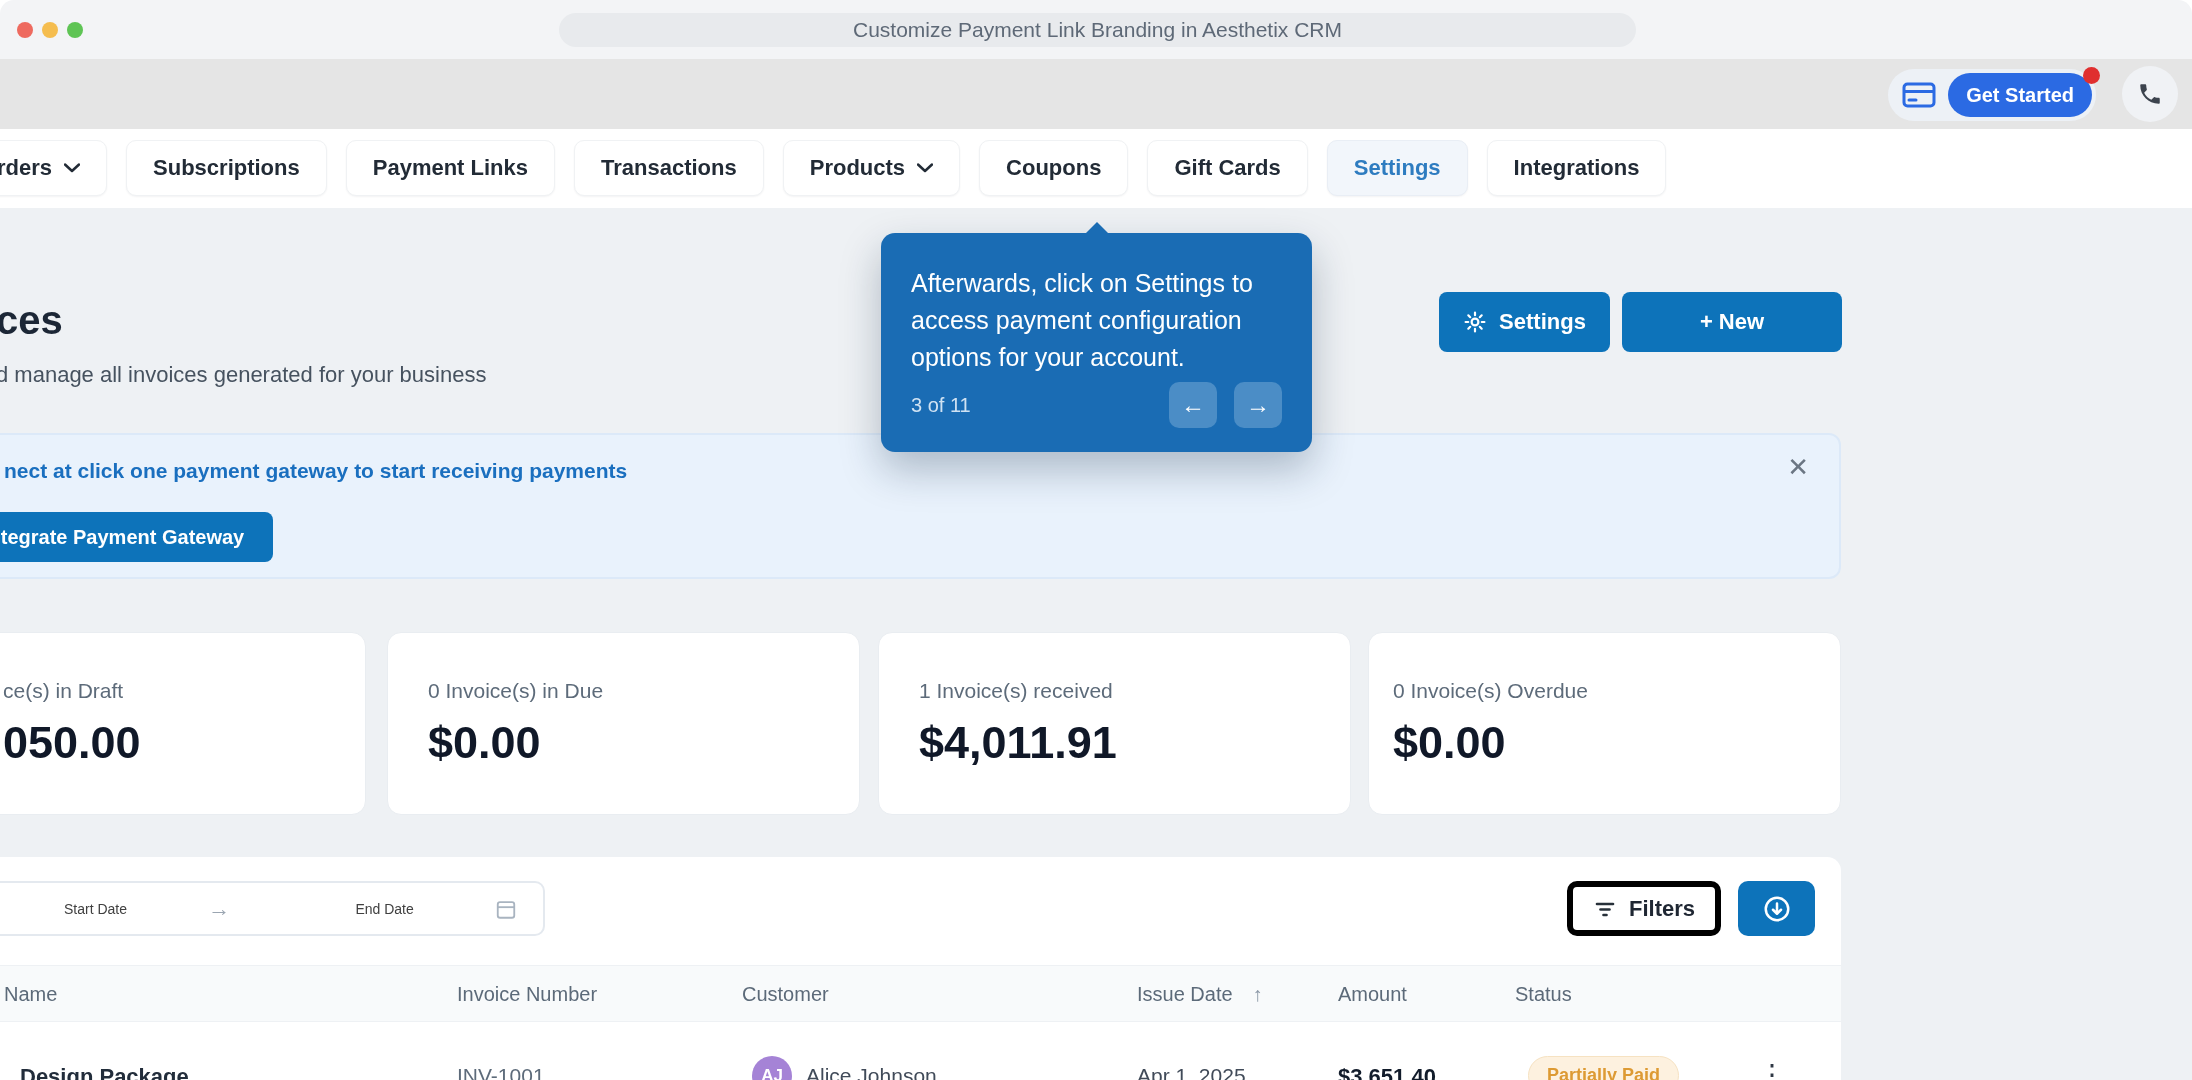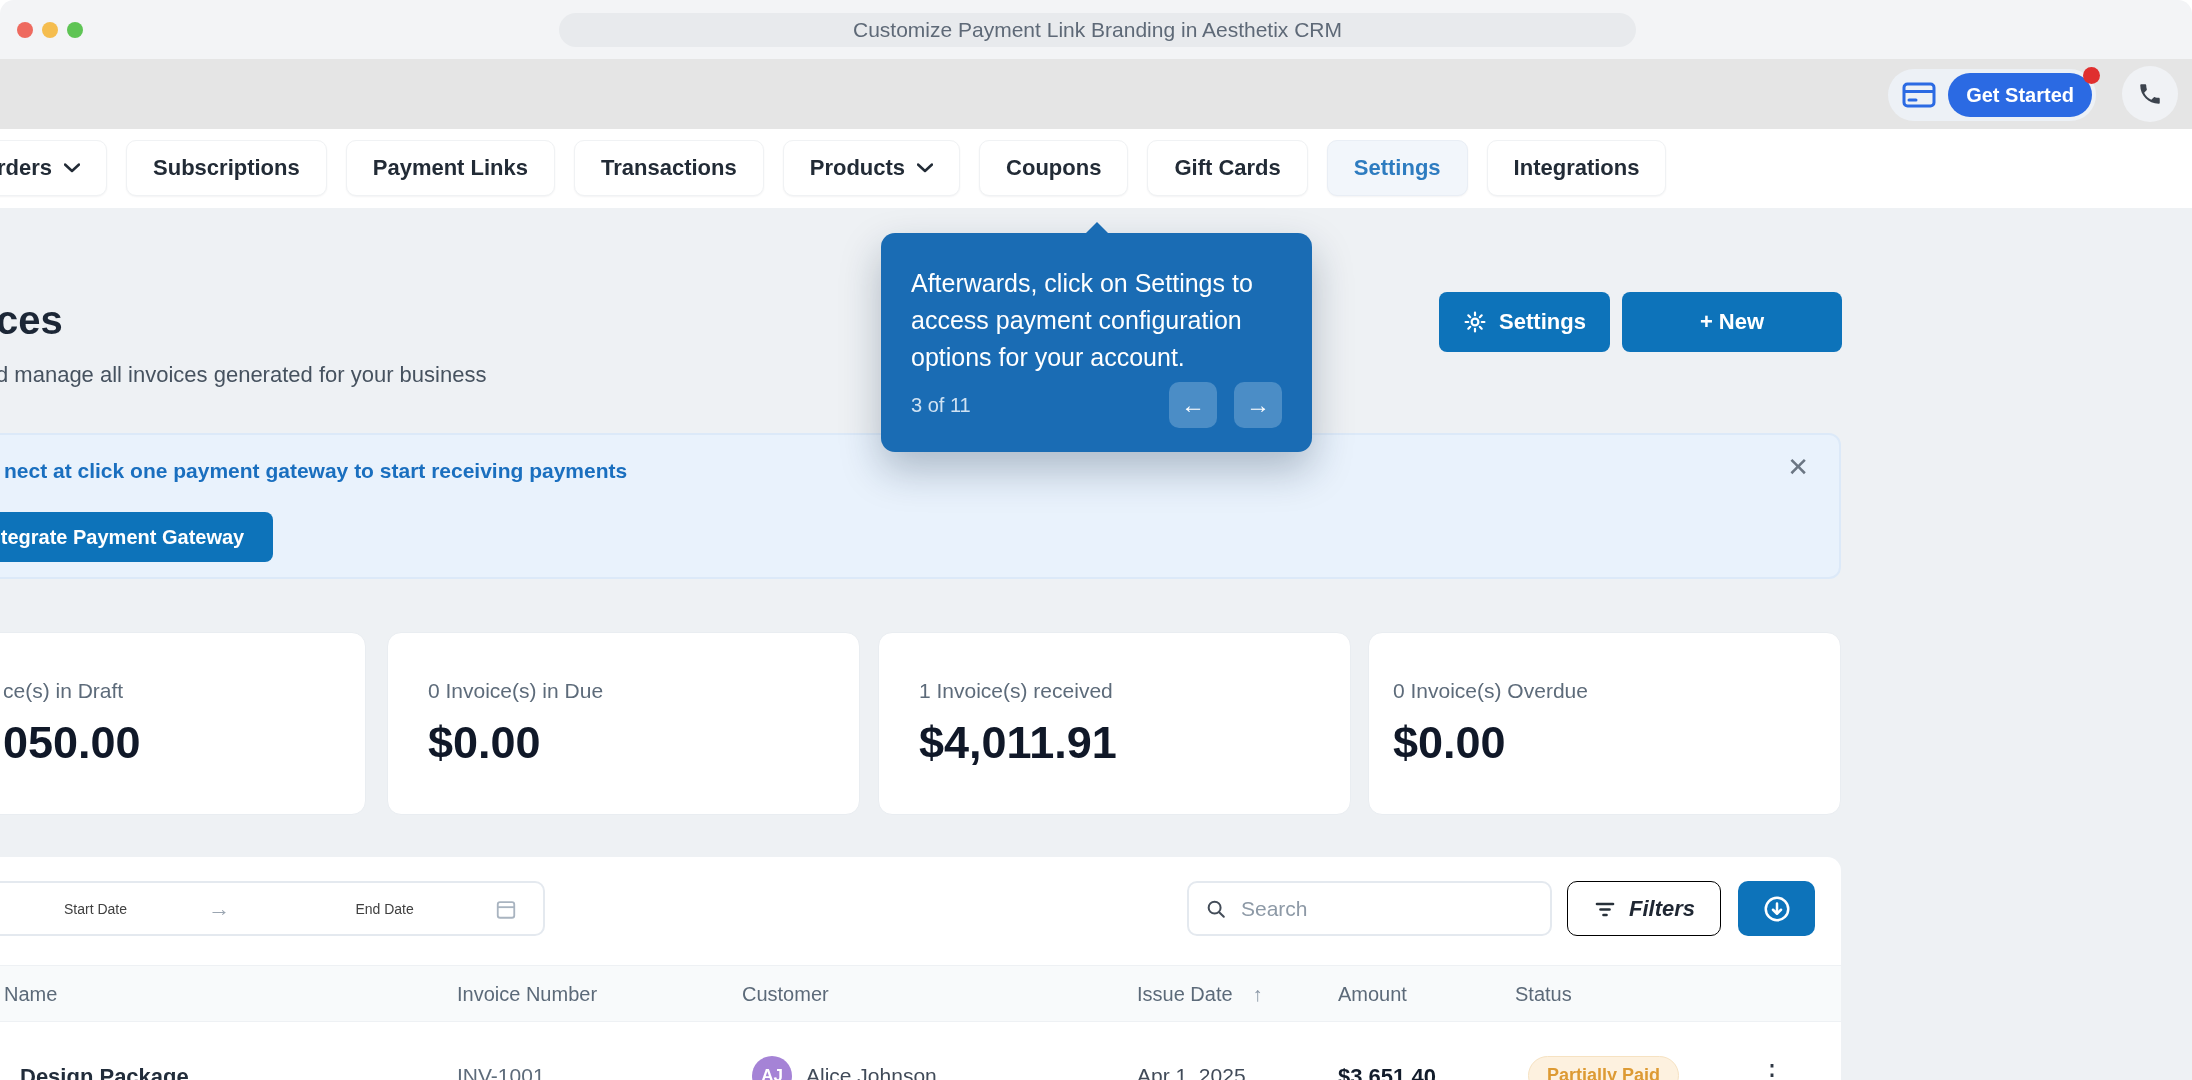--- a/index.html
+++ b/index.html
@@ -87,23 +87,23 @@
               border-radius:10px;box-sizing:border-box;background:#fff;display:flex;align-items:center;
               padding:0 26px 0 78px;justify-content:space-between;cursor:pointer;}
   .date-ph{font-size:14px;color:#404040;margin-left:44px;}
   .range-arrow{font-size:22px;color:#9aa5b1;}
   .search{position:absolute;left:1227px;top:24px;width:365px;height:55px;border:2px solid #e4e9ef;
           border-radius:10px;box-sizing:border-box;background:#fff;display:flex;align-items:center;
           padding:0 16px;gap:12px;}
   .search input{border:none;outline:none;flex:1;font-size:21px;color:#333;background:transparent;
                 font-family:"Liberation Sans",sans-serif;}
   .search input::placeholder{color:#8d99a6;}
-  .filters-btn{position:absolute;left:1607px;top:24px;width:154px;height:55px;border:1px solid #000000;
+  .filters-btn{position:absolute;left:1607px;top:24px;width:154px;height:55px;border:6px solid #000000;
                border-radius:10px;box-sizing:border-box;background:#fff;display:flex;align-items:center;
-               justify-content:center;gap:12px;font-size:22px;font-weight:600;color:#1f2733;cursor:pointer;font-style:italic;}
+               justify-content:center;gap:12px;font-size:22px;font-weight:600;color:#1f2733;cursor:pointer;}
   .download-btn{position:absolute;left:1778px;top:24px;width:77px;height:55px;border:none;border-radius:10px;
                 background:#0d73ba;display:flex;align-items:center;justify-content:center;cursor:pointer;}
 
   .thead{position:absolute;left:0;top:108px;width:100%;height:57px;background:#f8fafb;
          border-top:1px solid #eef1f4;border-bottom:1px solid #eef1f4;box-sizing:border-box;}
   .th{position:absolute;top:17px;font-size:20px;color:#5c6a79;cursor:pointer;white-space:nowrap;}
   .th-name{left:44px;} .th-invoice{left:497px;} .th-customer{left:782px;}
   .th-issue{left:1177px;display:flex;gap:20px;align-items:center;}
   .th-amount{left:1378px;} .th-status{left:1555px;}
   .sort-arrow{font-size:20px;color:#8b98a6;}
@@ -252,27 +252,20 @@
       <div class="date-range">
         <span class="date-ph">Start Date</span>
         <span class="range-arrow">→</span>
         <span class="date-ph">End Date</span>
         <svg width="22" height="22" viewBox="0 0 24 24">
           <rect x="3" y="4.5" width="18" height="17" rx="2.5" fill="none" stroke="#a9b4c0" stroke-width="2"></rect>
           <line x1="3" y1="10" x2="21" y2="10" stroke="#a9b4c0" stroke-width="2"></line>
         </svg>
       </div>
 
-      <div class="search">
-        <svg width="22" height="22" viewBox="0 0 24 24">
-          <circle cx="10.5" cy="10.5" r="6.5" fill="none" stroke="#434c58" stroke-width="2.2"></circle>
-          <line x1="15.5" y1="15.5" x2="20.5" y2="20.5" stroke="#434c58" stroke-width="2.2" stroke-linecap="round"></line>
-        </svg>
-        <input type="text" placeholder="Search" style="">
-      </div>
 
       <div class="filters-btn">
         <svg width="24" height="24" viewBox="0 0 24 24">
           <line x1="4" y1="7" x2="20" y2="7" stroke="#273039" stroke-width="2.6" stroke-linecap="round"></line>
           <line x1="7.5" y1="12.5" x2="16.5" y2="12.5" stroke="#273039" stroke-width="2.6" stroke-linecap="round"></line>
           <line x1="10.5" y1="18" x2="13.5" y2="18" stroke="#273039" stroke-width="2.6" stroke-linecap="round"></line>
         </svg>
         <span>Filters</span>
       </div>
 

